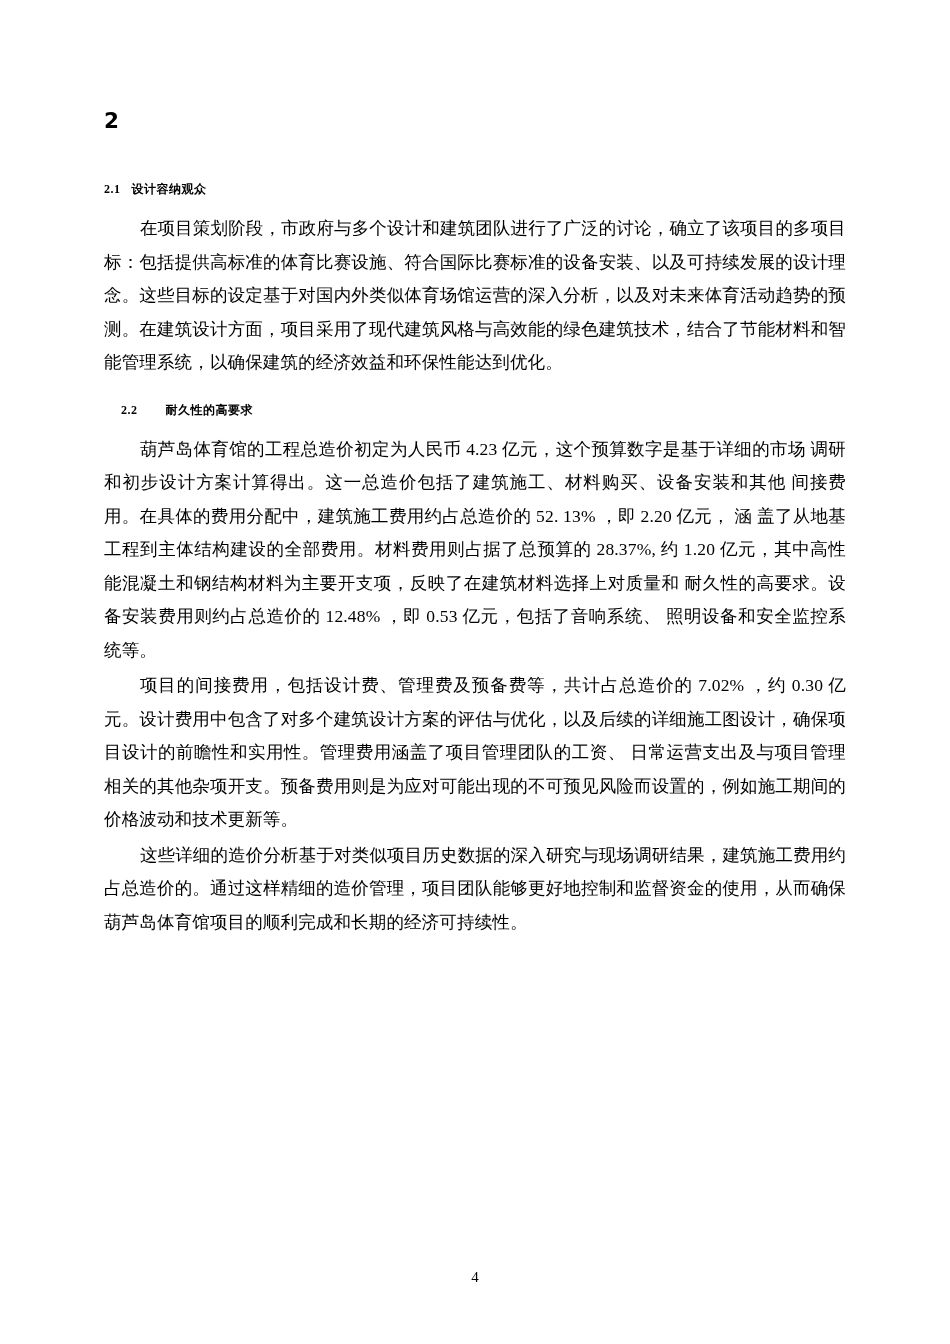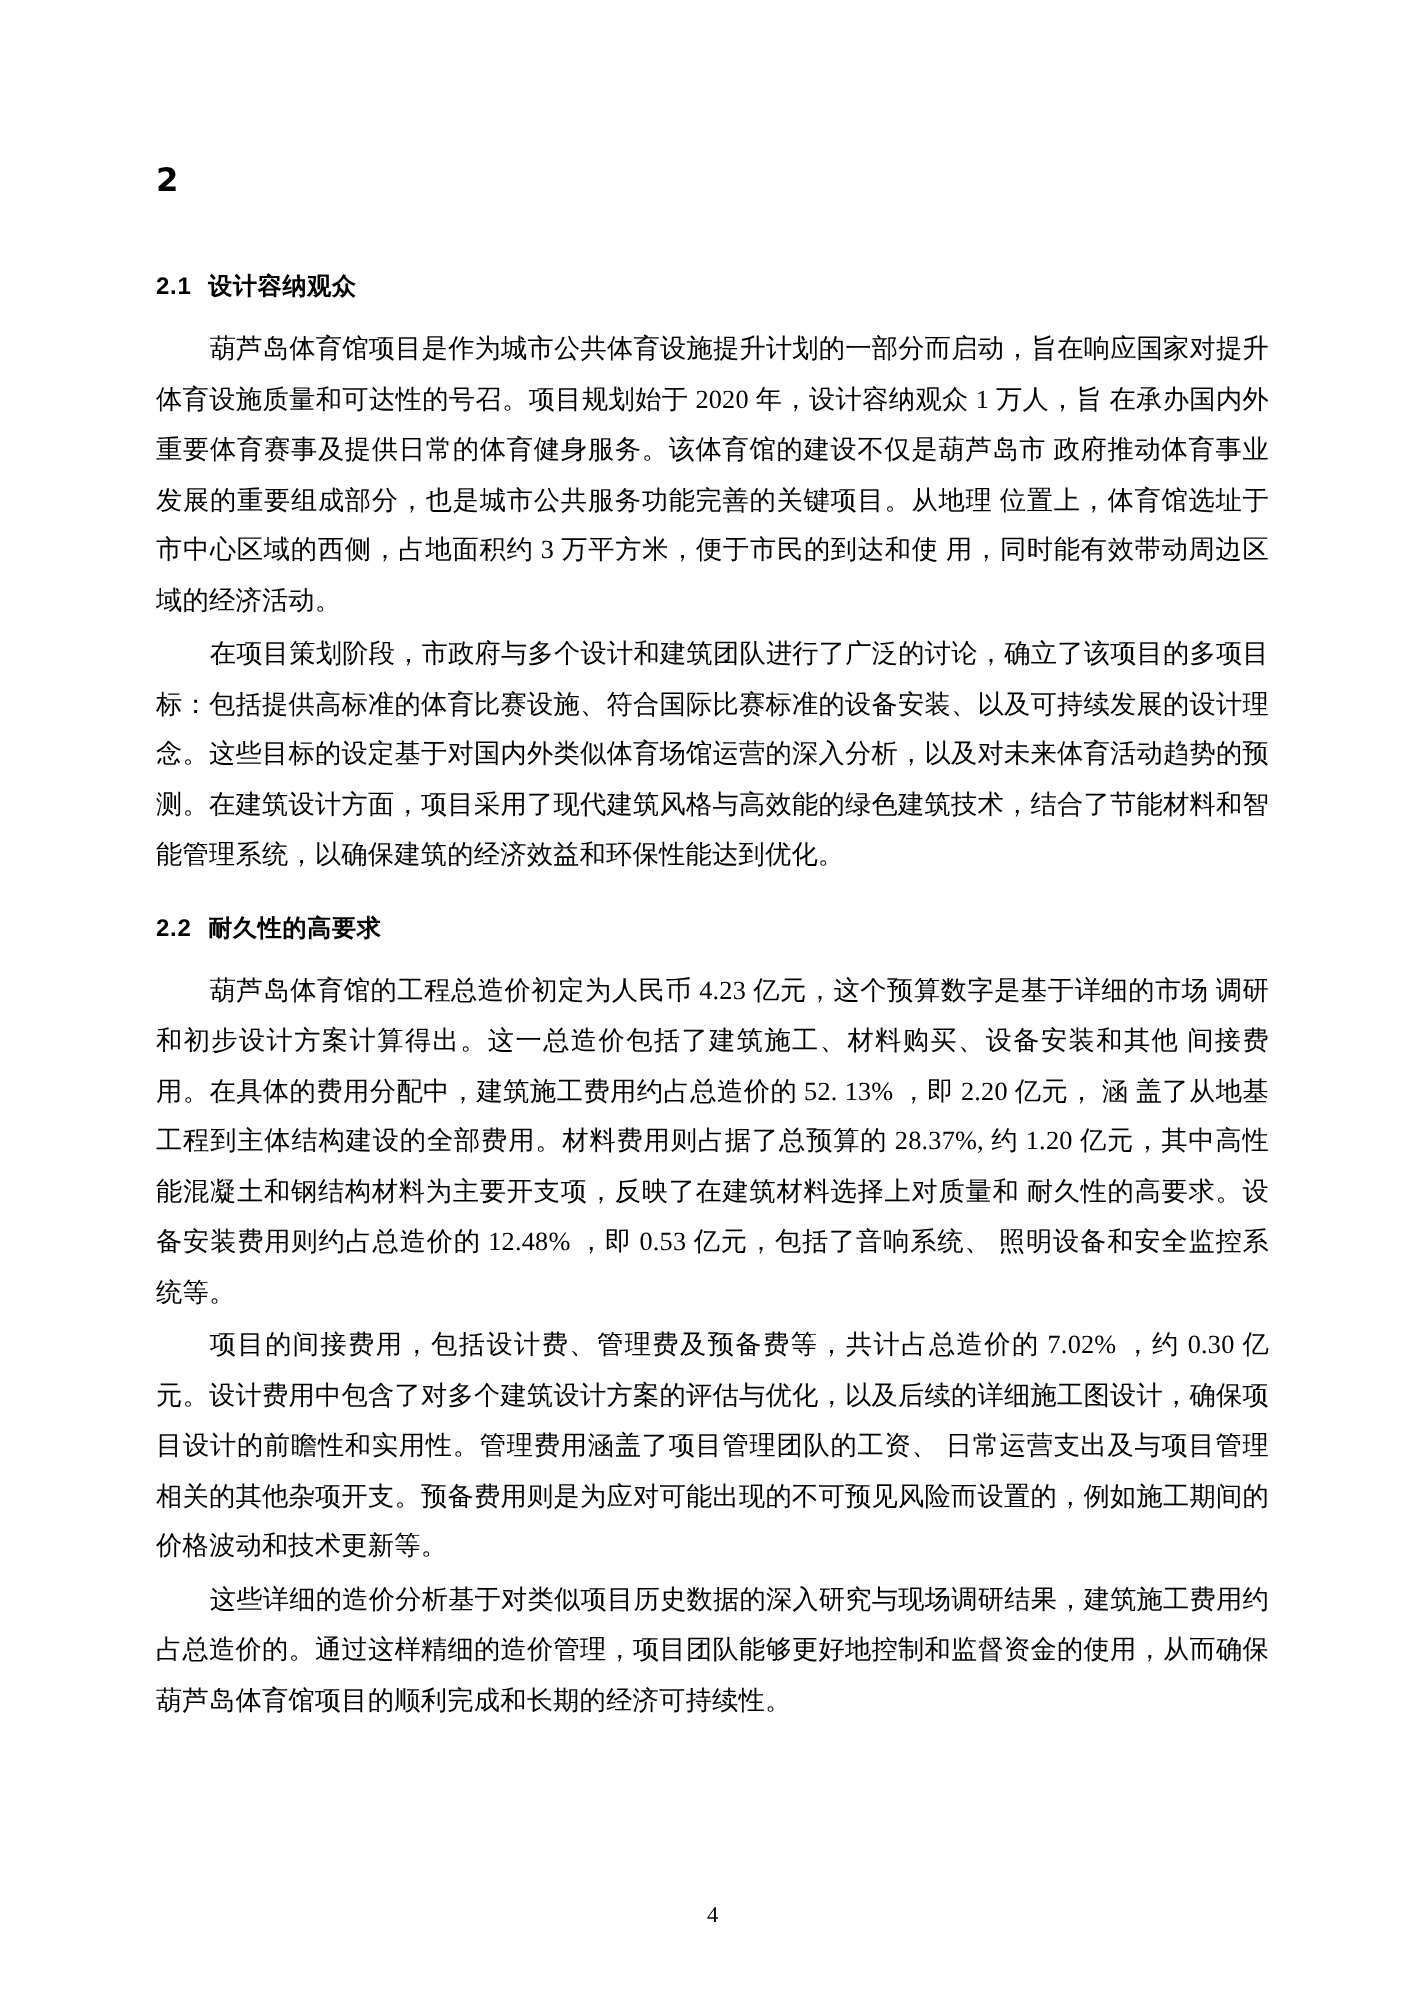--- a/index.html
+++ b/index.html
@@ -22,28 +22,29 @@
     position: relative;
   }
   h1.doc-h1 {
     font-family: "DejaVu Sans", "Liberation Sans", sans-serif;
     font-size: 21.5px;
     font-weight: bold;
     margin: 0 0 26px 0;
     letter-spacing: 0.5px;
   }
   h2.doc-h2 {
-    font-family: Liberation Sans, sans-serif;
-    font-size: 16px;
+    font-family: Liberation Serif, serif;
+    font-size: 12px;
     font-weight: bold;
     margin: 22px 0 14px 0;
     letter-spacing: 0.5px;
   }
   h2.doc-h2.tight {
     margin-top: 20px;
+    margin-left: 17px;
   }
   p.body-par {
     font-size: 17.5px;
     line-height: 33.5px;
     margin: 0 0 2px 0;
     text-align: justify;
     text-justify: inter-ideograph;
     text-indent: 2.05em;
     letter-spacing: 0.15px;
   }
@@ -69,21 +70,20 @@
 
   <div class="heading-row">
     <h1 class="doc-h1">2</h1>
   </div>
 
   <div class="heading-row">
     <h2 class="doc-h2">2.1</h2>
     <h2 class="doc-h2">设计容纳观众</h2>
   </div>
 
-  <p class="body-par">葫芦岛体育馆项目是作为城市公共体育设施提升计划的一部分而启动，旨在响应国家对提升体育设施质量和可达性的号召。项目规划始于 2020 年，设计容纳观众 1 万人，旨 在承办国内外重要体育赛事及提供日常的体育健身服务。该体育馆的建设不仅是葫芦岛市 政府推动体育事业发展的重要组成部分，也是城市公共服务功能完善的关键项目。从地理 位置上，体育馆选址于市中心区域的西侧，占地面积约 3 万平方米，便于市民的到达和使 用，同时能有效带动周边区域的经济活动。</p>
   <p class="body-par">在项目策划阶段，市政府与多个设计和建筑团队进行了广泛的讨论，确立了该项目的多项目标：包括提供高标准的体育比赛设施、符合国际比赛标准的设备安装、以及可持续发展的设计理念。这些目标的设定基于对国内外类似体育场馆运营的深入分析，以及对未来体育活动趋势的预测。在建筑设计方面，项目采用了现代建筑风格与高效能的绿色建筑技术，结合了节能材料和智能管理系统，以确保建筑的经济效益和环保性能达到优化。</p>
 
   <div class="heading-row">
     <h2 class="doc-h2 tight">2.2</h2>
     <h2 class="doc-h2 tight">耐久性的高要求</h2>
   </div>
 
   <p class="body-par">葫芦岛体育馆的工程总造价初定为人民币 4.23 亿元，这个预算数字是基于详细的市场 调研和初步设计方案计算得出。这一总造价包括了建筑施工、材料购买、设备安装和其他 间接费用。在具体的费用分配中，建筑施工费用约占总造价的 52. 13% ，即 2.20 亿元， 涵 盖了从地基工程到主体结构建设的全部费用。材料费用则占据了总预算的 28.37%, 约 1.20 亿元，其中高性能混凝土和钢结构材料为主要开支项，反映了在建筑材料选择上对质量和 耐久性的高要求。设备安装费用则约占总造价的 12.48% ，即 0.53 亿元，包括了音响系统、 照明设备和安全监控系统等。</p>
   <p class="body-par">项目的间接费用，包括设计费、管理费及预备费等，共计占总造价的 7.02% ，约 0.30 亿元。设计费用中包含了对多个建筑设计方案的评估与优化，以及后续的详细施工图设计，确保项目设计的前瞻性和实用性。管理费用涵盖了项目管理团队的工资、 日常运营支出及与项目管理相关的其他杂项开支。预备费用则是为应对可能出现的不可预见风险而设置的，例如施工期间的价格波动和技术更新等。</p>
   <p class="body-par">这些详细的造价分析基于对类似项目历史数据的深入研究与现场调研结果，建筑施工费用约占总造价的。通过这样精细的造价管理，项目团队能够更好地控制和监督资金的使用，从而确保葫芦岛体育馆项目的顺利完成和长期的经济可持续性。</p>

